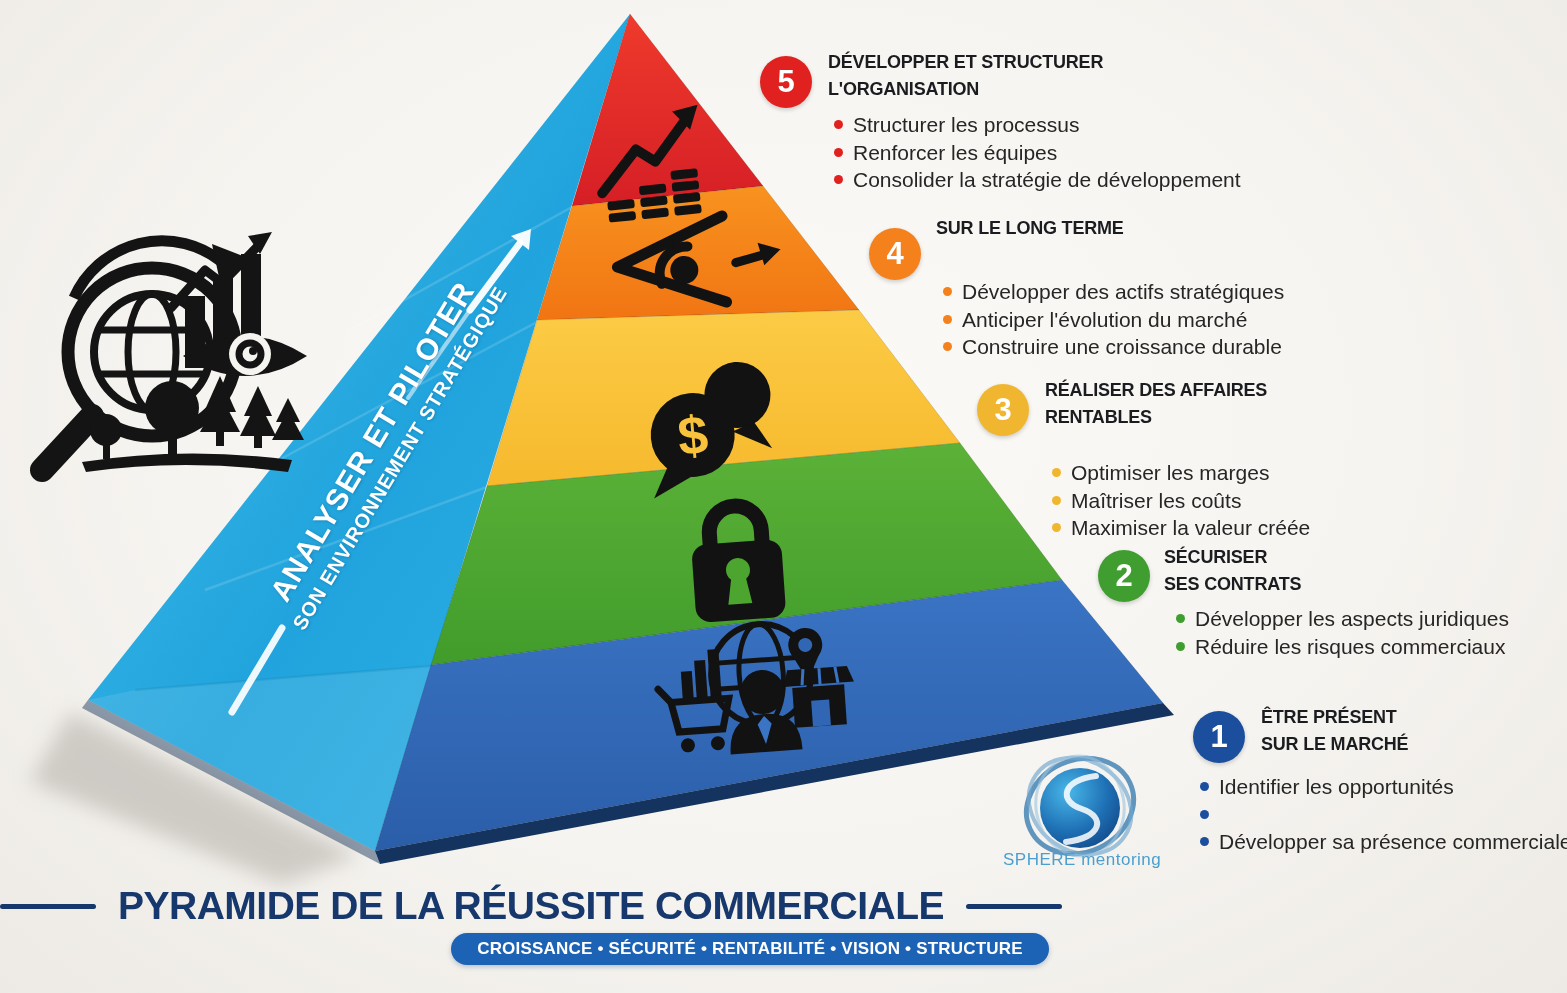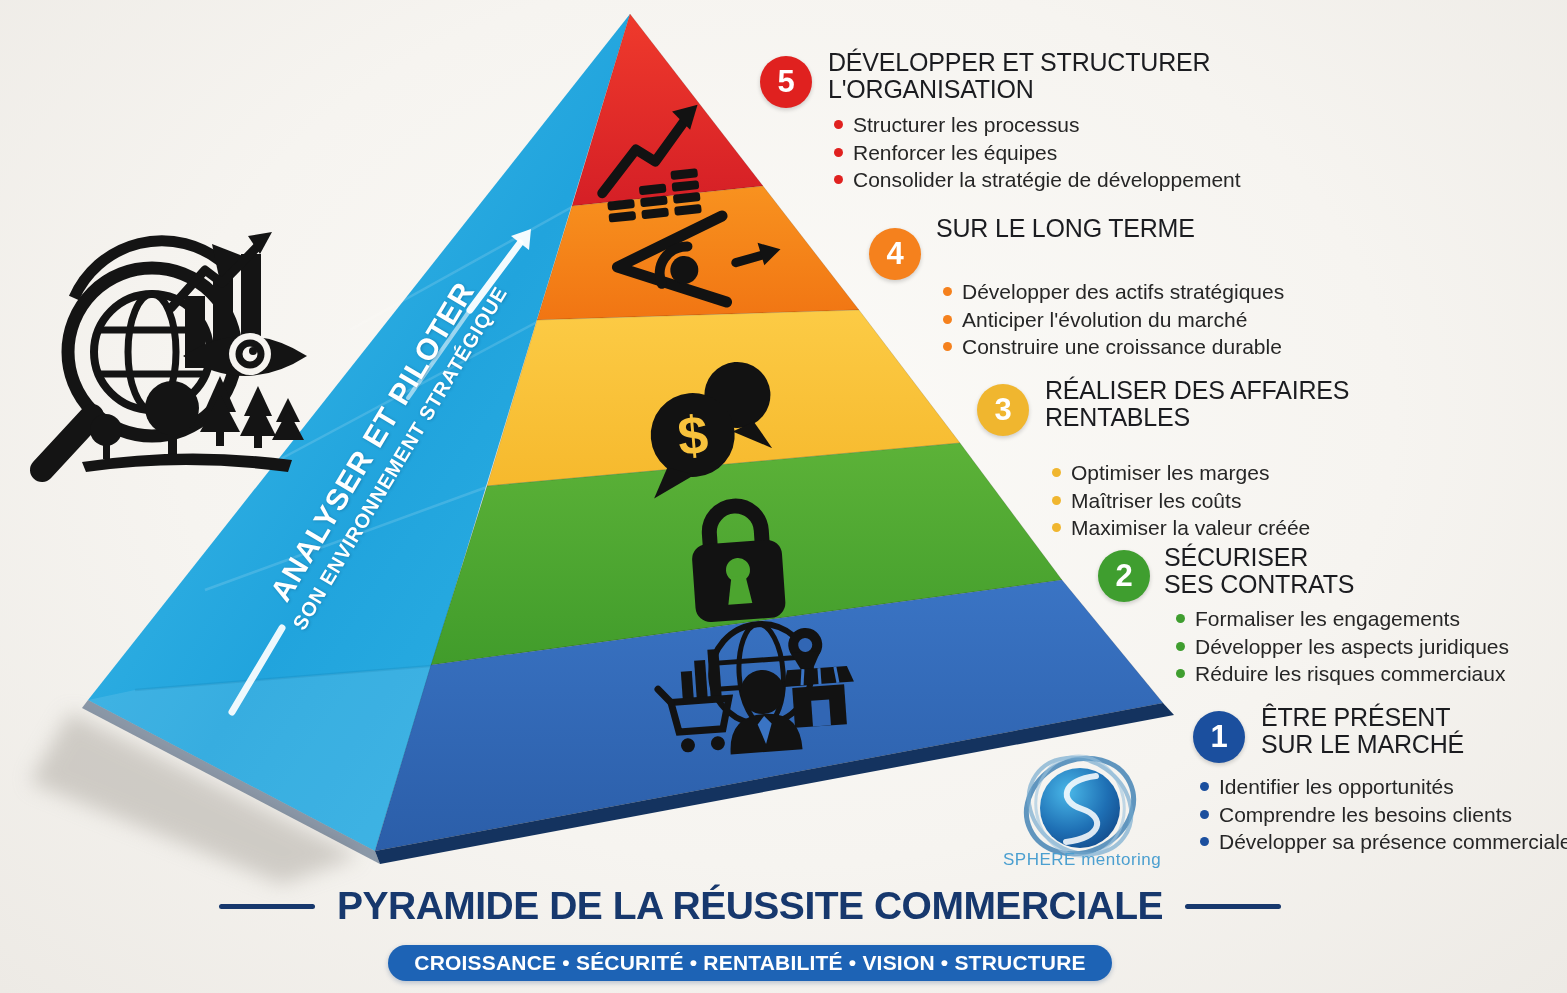--- a/index.html
+++ b/index.html
@@ -15,39 +15,39 @@
     text-shadow:0 1px 3px rgba(0,60,100,.35);}
   .side-label .l1{font-size:30px;font-weight:700;letter-spacing:1px;white-space:nowrap;}
   .side-label .l2{font-size:20px;font-weight:700;letter-spacing:.8px;white-space:nowrap;margin-top:4px;}
 
   
   .num{position:absolute;width:52px;height:52px;border-radius:50%;color:#fff;
     font-size:31px;font-weight:800;display:flex;align-items:center;justify-content:center;
     box-shadow:0 2px 4px rgba(0,0,0,.18);}
   .lv5{--c:#e0211f}.lv4{--c:#f5811d}.lv3{--c:#f0b62f}.lv2{--c:#3f9e2f}.lv1{--c:#1b4f9e}
   .num{background:var(--c);}
-  .head{position:absolute;font-size:25px;line-height:27px;font-weight:400;color:#1b1c20;letter-spacing:-.2px;white-space:nowrap;}
+  .head{position:absolute;font-size:18px;line-height:27px;font-weight:700;color:#1b1c20;letter-spacing:-.2px;white-space:nowrap;}
   .bullets{position:absolute;list-style:none;margin:0;padding:0;}
   .bullets li{display:flex;align-items:flex-start;gap:10px;height:27.5px;}
   .bullets .dot{width:9px;height:9px;border-radius:50%;background:var(--c);margin-top:8px;flex:none;}
   .bullets .txt{font-size:21px;line-height:26px;color:#262626;white-space:nowrap;}
 
   .p5n{left:760px;top:56px}.p5h{left:828px;top:49px}.p5b{left:834px;top:112px}
   .p4n{left:869px;top:228px}.p4h{left:936px;top:215px}.p4b{left:943px;top:279px}
   .p3n{left:977px;top:384px}.p3h{left:1045px;top:377px}.p3b{left:1052px;top:460px}
   .p2n{left:1098px;top:550px}.p2h{left:1164px;top:544px}.p2b{left:1176px;top:606px}
   .p1n{left:1193px;top:711px}.p1h{left:1261px;top:704px}.p1b{left:1200px;top:774px}
 
   
-  .title-row{position:absolute;left:0;top:884px;width:1500px;display:flex;align-items:center;justify-content:center;gap:22px;}
+  .title-row{position:absolute;left:0;top:884px;width:1500px;display:flex;align-items:center;justify-content:flex-start;gap:22px;}
   .title-dash{width:96px;height:5px;background:#17386d;border-radius:3px;}
   .main-title{font-size:39px;font-weight:800;color:#17386d;letter-spacing:-.5px;white-space:nowrap;}
   .pill-row{position:absolute;left:0;top:933px;width:1500px;display:flex;justify-content:center;}
-  .pill{background:#1d63b5;border-radius:21px;padding:6px 26px;color:#fff;font-size:21px;
-    font-weight:700;letter-spacing:.2px;white-space:nowrap;box-shadow:0 2px 5px rgba(10,50,110,.25);margin-top:12px;}
+  .pill{background:#1d63b5;border-radius:21px;padding:6px 26px;color:#fff;font-size:17px;
+    font-weight:700;letter-spacing:.2px;white-space:nowrap;box-shadow:0 2px 5px rgba(10,50,110,.25);}
 
   
   .logo-text{position:absolute;left:1003px;top:850px;width:156px;text-align:left;
     font-size:17px;color:#4b9fd0;letter-spacing:.5px;white-space:nowrap;}
 </style>
 </head>
 <body>
 
 <div id="canvas">
 
@@ -305,45 +305,40 @@
   </ul>
 
   <div class="num lv2 p2n">2</div>
   <div class="head p2h">
     <div>SÉCURISER</div>
     <div>SES CONTRATS</div>
   </div>
   <ul class="bullets lv2 p2b">
     <li>
         <span class="dot"></span>
-        <span class="txt">Formaliser les engagements</span>
-      </li>
-    <li>
-        <span class="dot"></span>
         <span class="txt">Développer les aspects juridiques</span>
       </li>
     <li>
         <span class="dot"></span>
         <span class="txt">Réduire les risques commerciaux</span>
       </li>
   </ul>
 
   <div class="num lv1 p1n">1</div>
   <div class="head p1h">
     <div>ÊTRE PRÉSENT</div>
     <div>SUR LE MARCHÉ</div>
   </div>
   <ul class="bullets lv1 p1b">
     <li>
         <span class="dot"></span>
         <span class="txt">Identifier les opportunités</span>
       </li>
     <li>
         <span class="dot"></span>
-        <span class="txt">Comprendre les besoins clients</span>
       </li>
     <li>
         <span class="dot"></span>
         <span class="txt">Développer sa présence commerciale</span>
       </li>
   </ul>
 
   <div class="logo-text">SPHERE mentoring</div>
 
   <div class="title-row">

